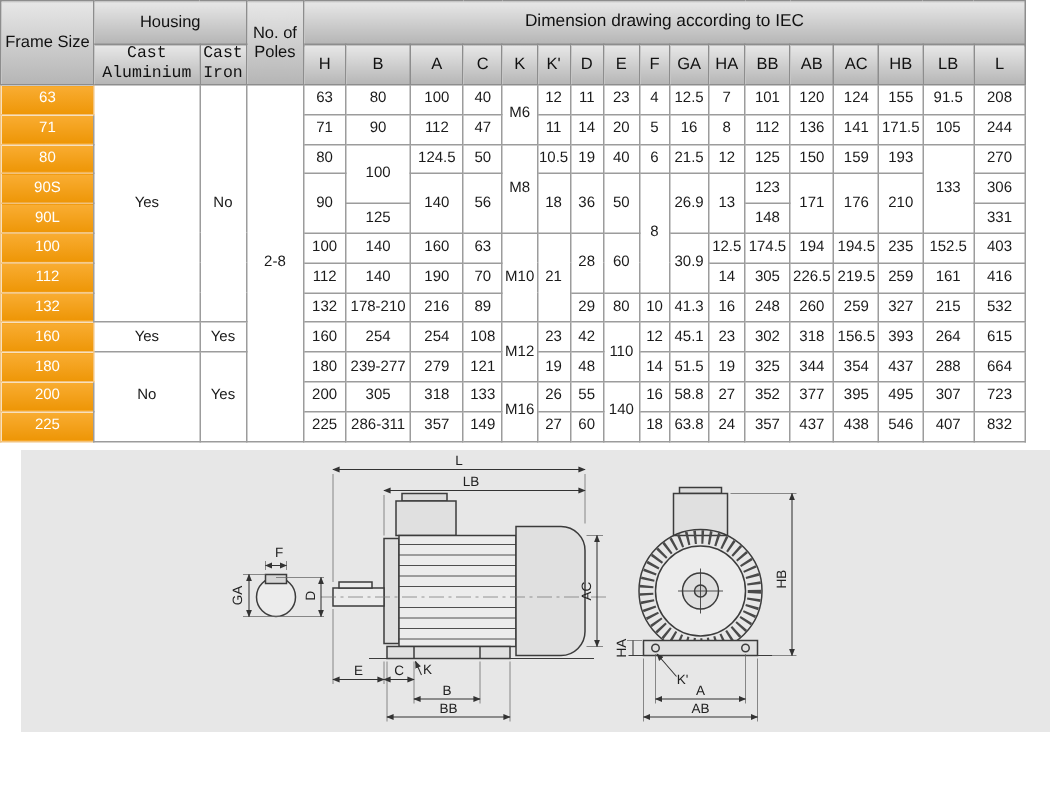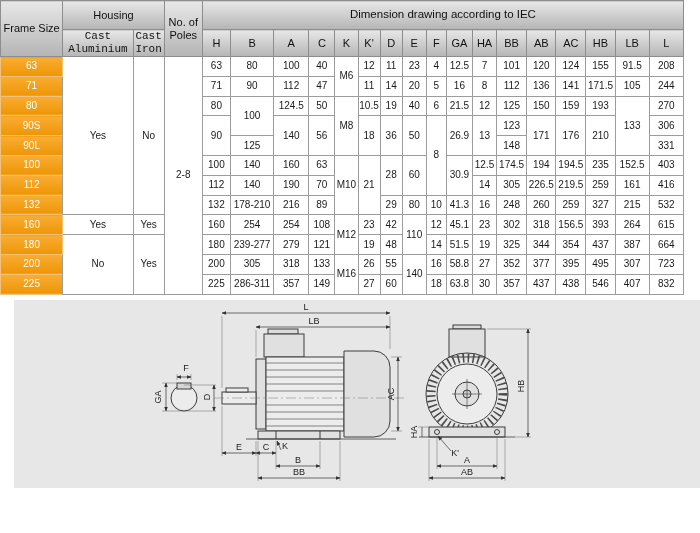--- a/index.html
+++ b/index.html
@@ -251,21 +251,21 @@
       <td>121</td>
       <td>19</td>
       <td>48</td>
       <td>14</td>
       <td>51.5</td>
       <td>19</td>
       <td>325</td>
       <td>344</td>
       <td>354</td>
       <td>437</td>
-      <td>387</td>
+      <td>288</td>
       <td>664</td>
     </tr>
     <tr>
       <td class="frame">200</td>
       <td>200</td>
       <td>305</td>
       <td>318</td>
       <td>133</td>
       <td rowspan="2">M16</td>
       <td>26</td>
@@ -284,21 +284,21 @@
     <tr>
       <td class="frame">225</td>
       <td>225</td>
       <td>286-311</td>
       <td>357</td>
       <td>149</td>
       <td>27</td>
       <td>60</td>
       <td>18</td>
       <td>63.8</td>
-      <td>30</td>
+      <td>24</td>
       <td>357</td>
       <td>437</td>
       <td>438</td>
       <td>546</td>
       <td>407</td>
       <td>832</td>
     </tr>
   </tbody>
 </table>
 

